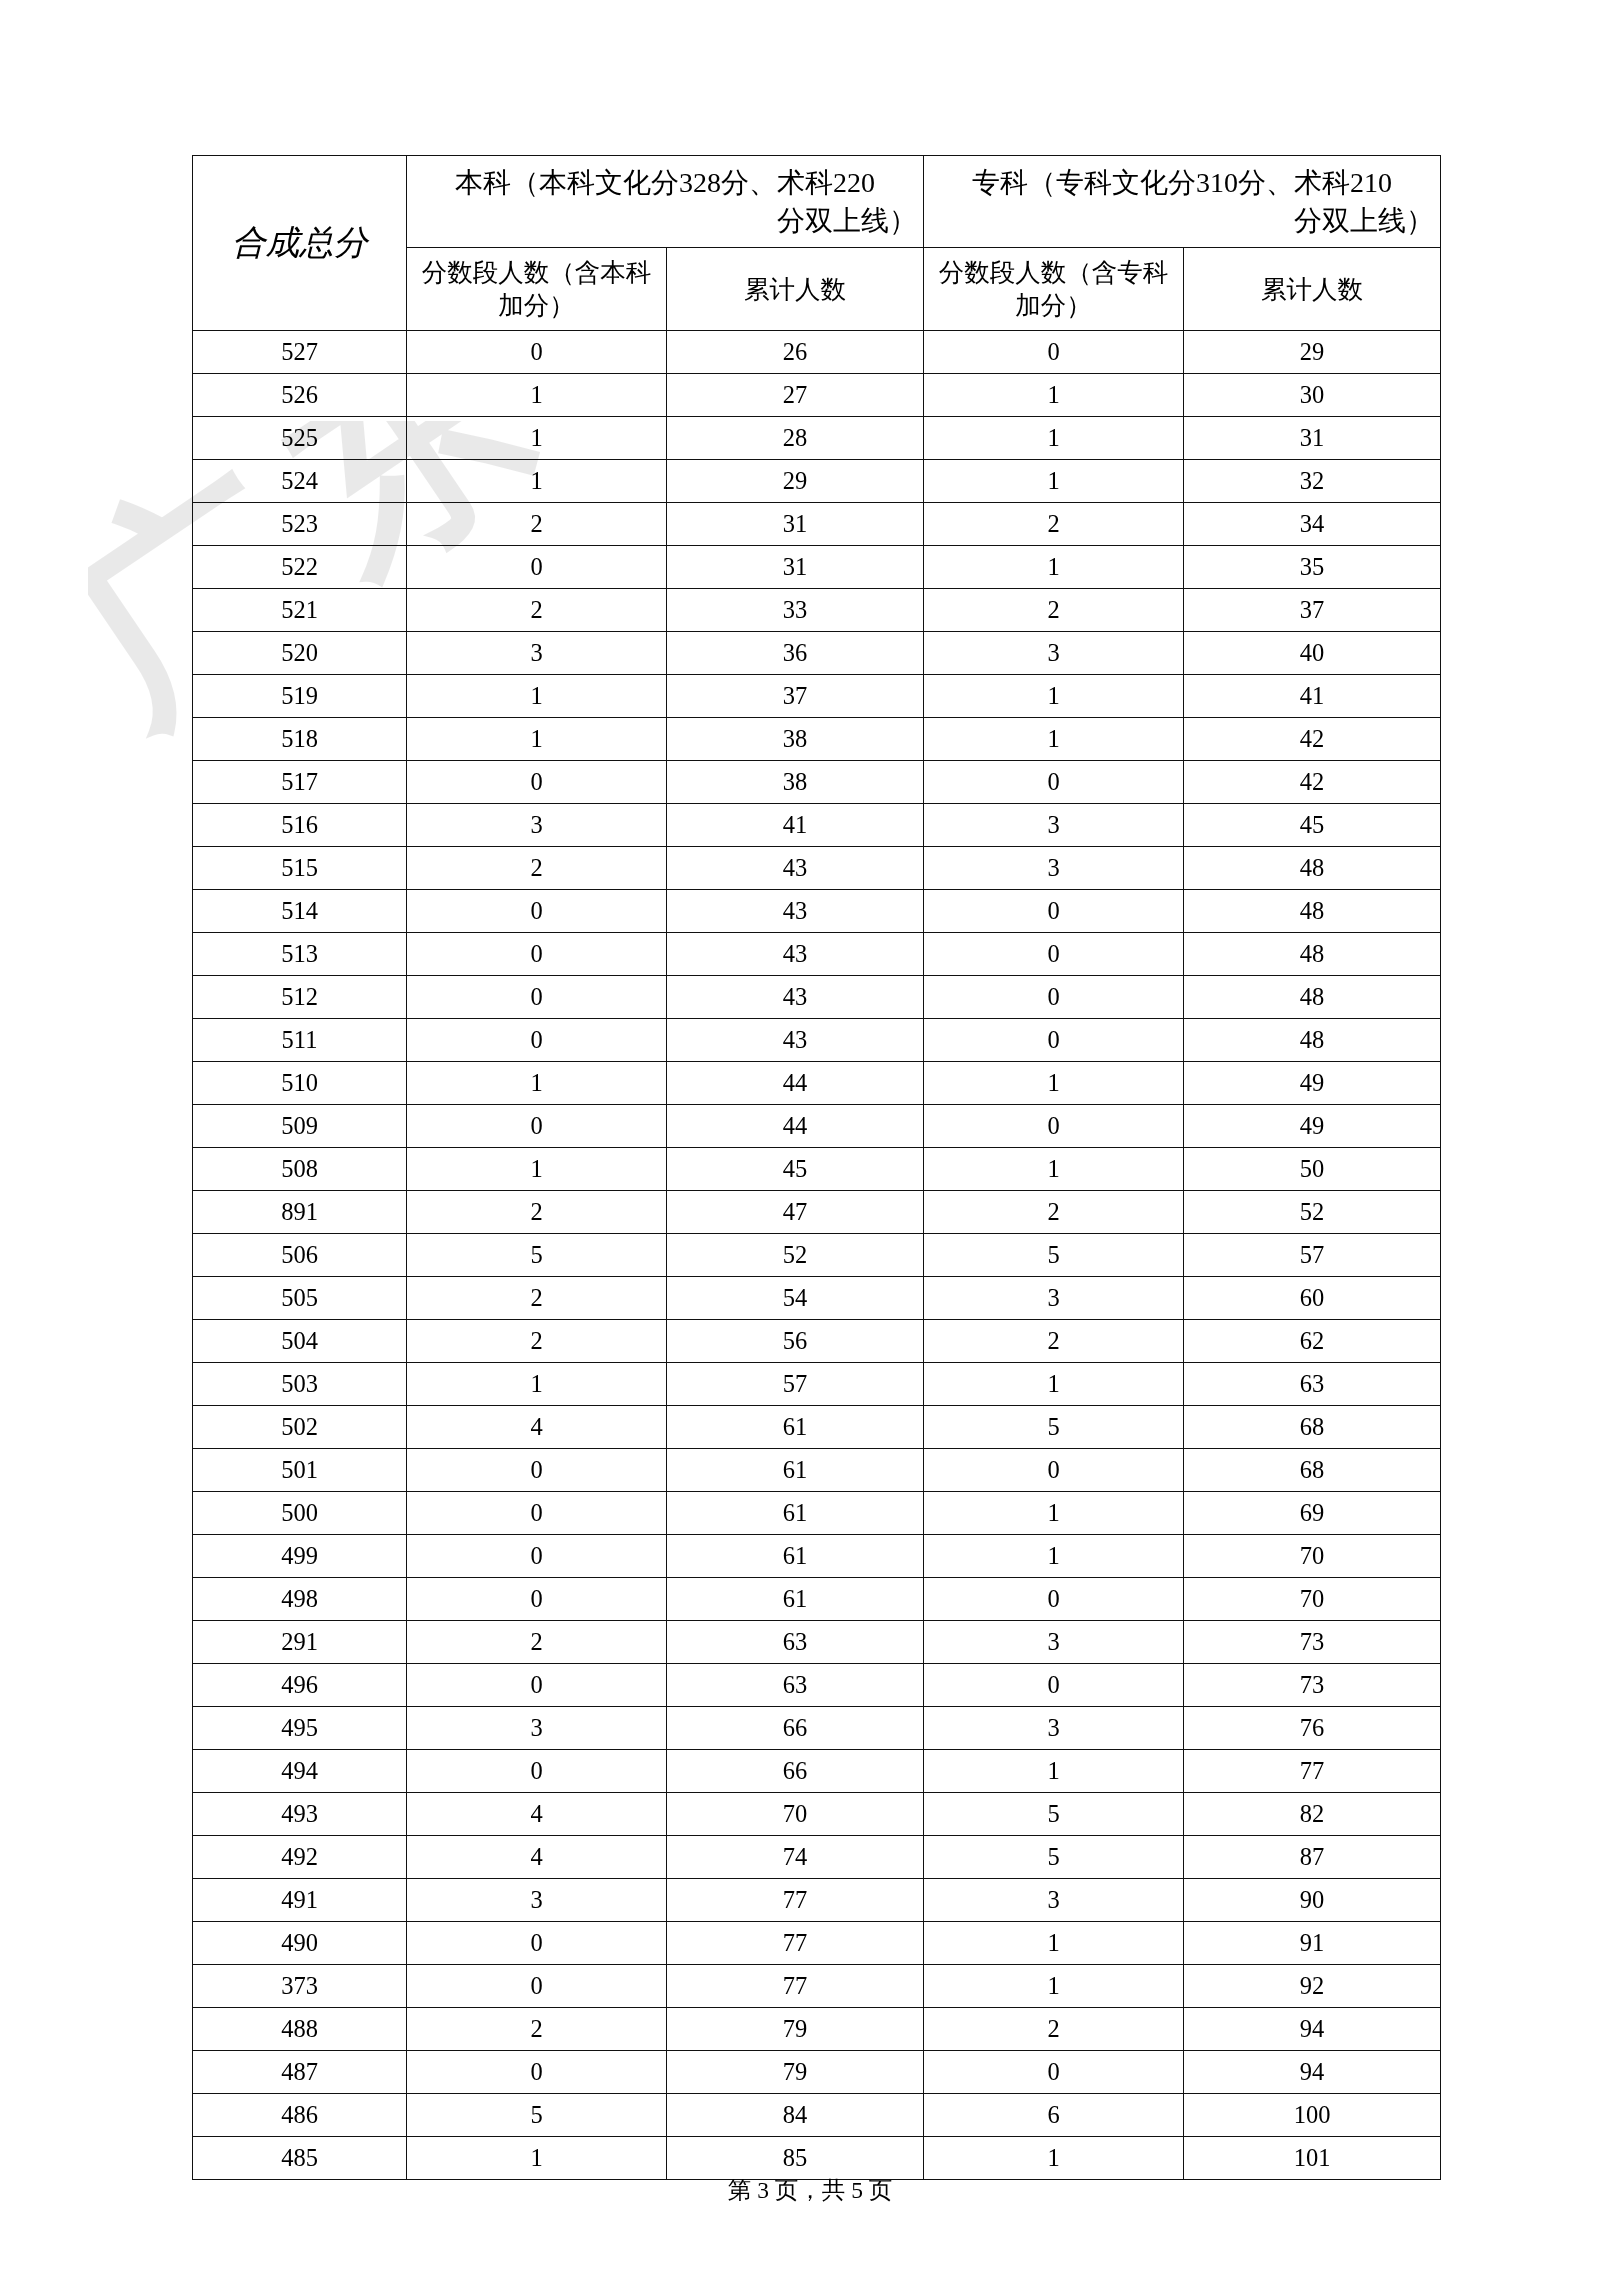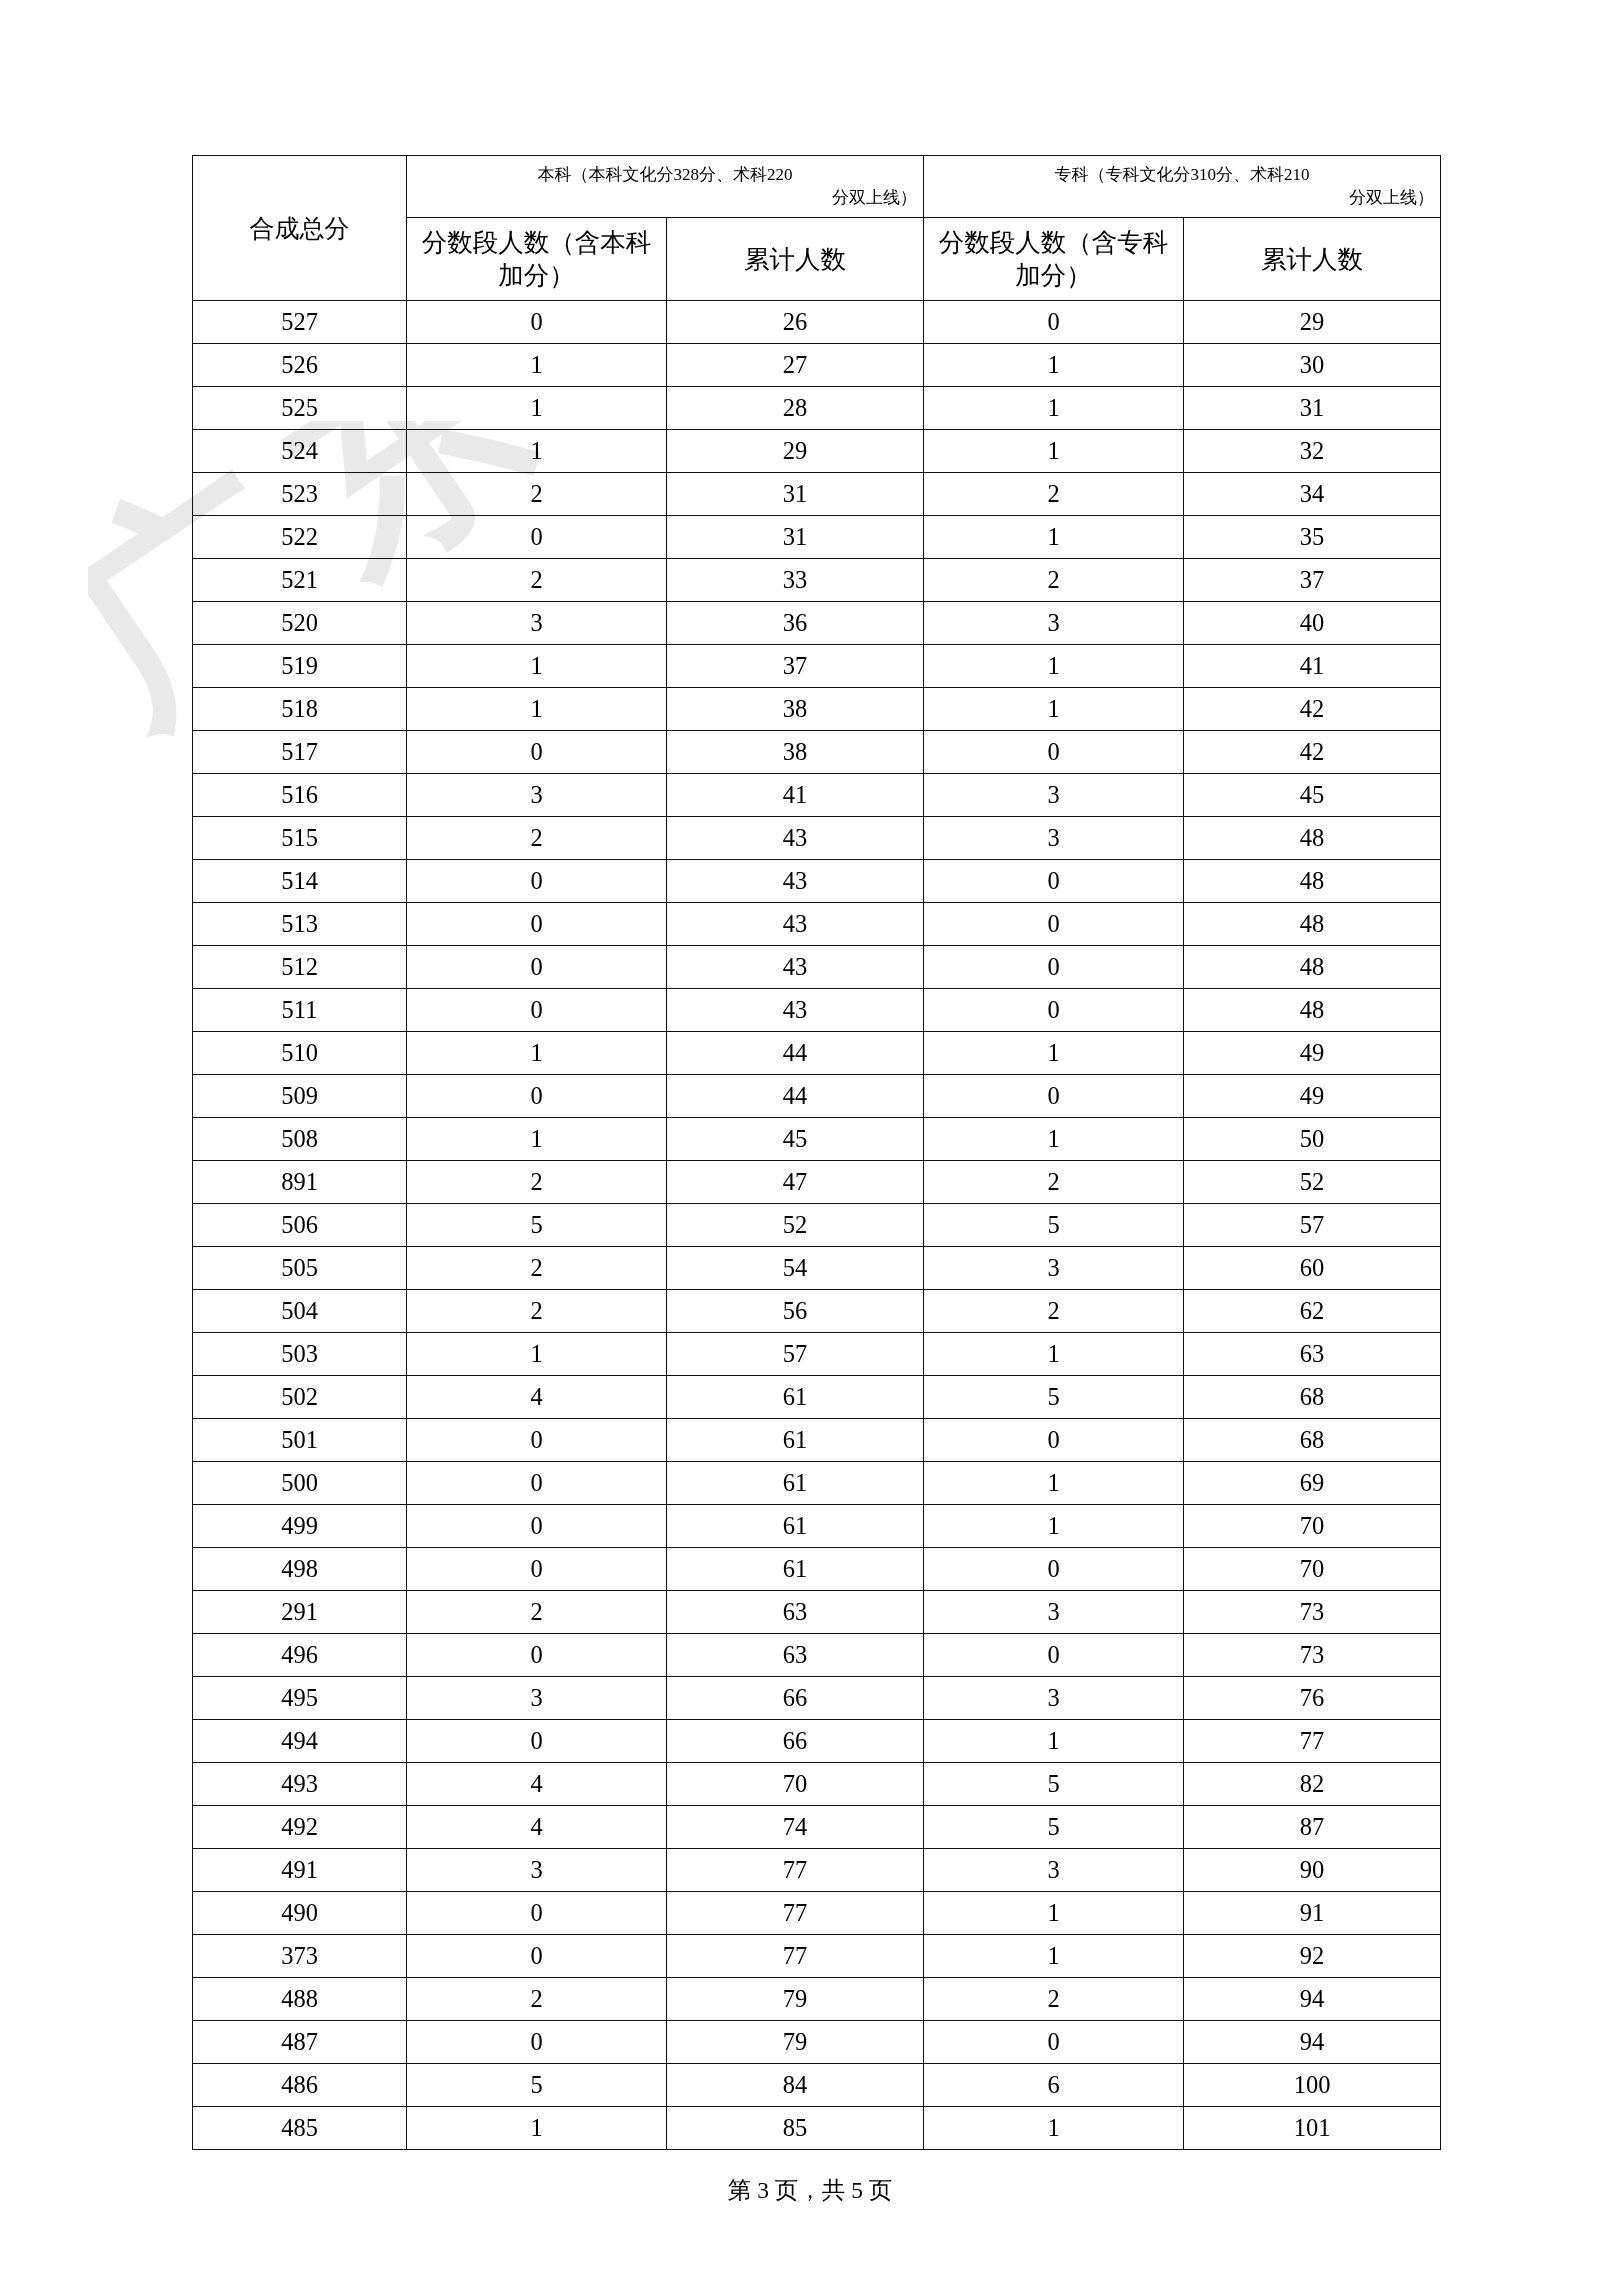--- a/index.html
+++ b/index.html
@@ -61,26 +61,27 @@
   table.score-table th,
   table.score-table td {
     border: 1px solid #111;
     text-align: center;
     vertical-align: middle;
     font-family: "Liberation Serif", "DejaVu Serif", serif;
     background: transparent;
   }
   th.h-score {
     width: 214px;
-    font-size: 25px;
+    font-size: 34px;
     font-weight: 400;
     padding: 3.9px 2px;
+    font-style: italic;
   }
   th.h-group {
-    font-size: 17px;
+    font-size: 28px;
     font-weight: 400;
     line-height: 1.35;
     padding: 7.8px 5.9px;
     text-align: left;
   }
   th.h-group .g-line2 {
     display: block;
     text-align: right;
   }
   th.h-sub {

